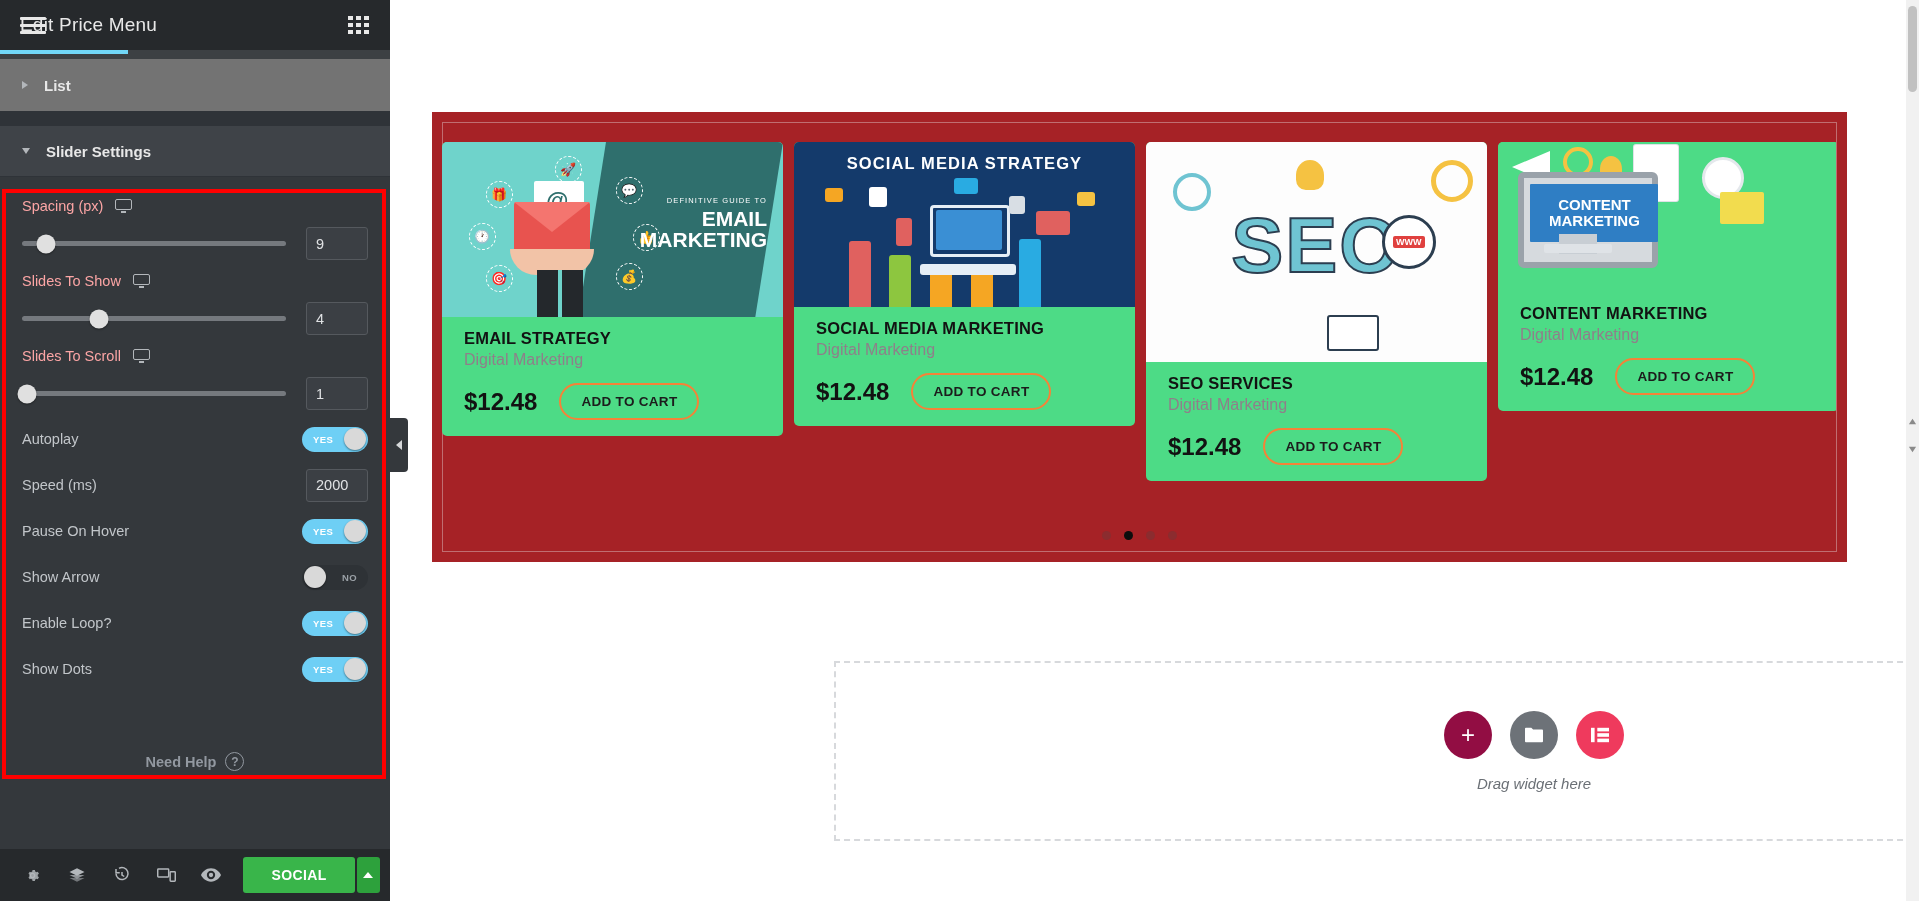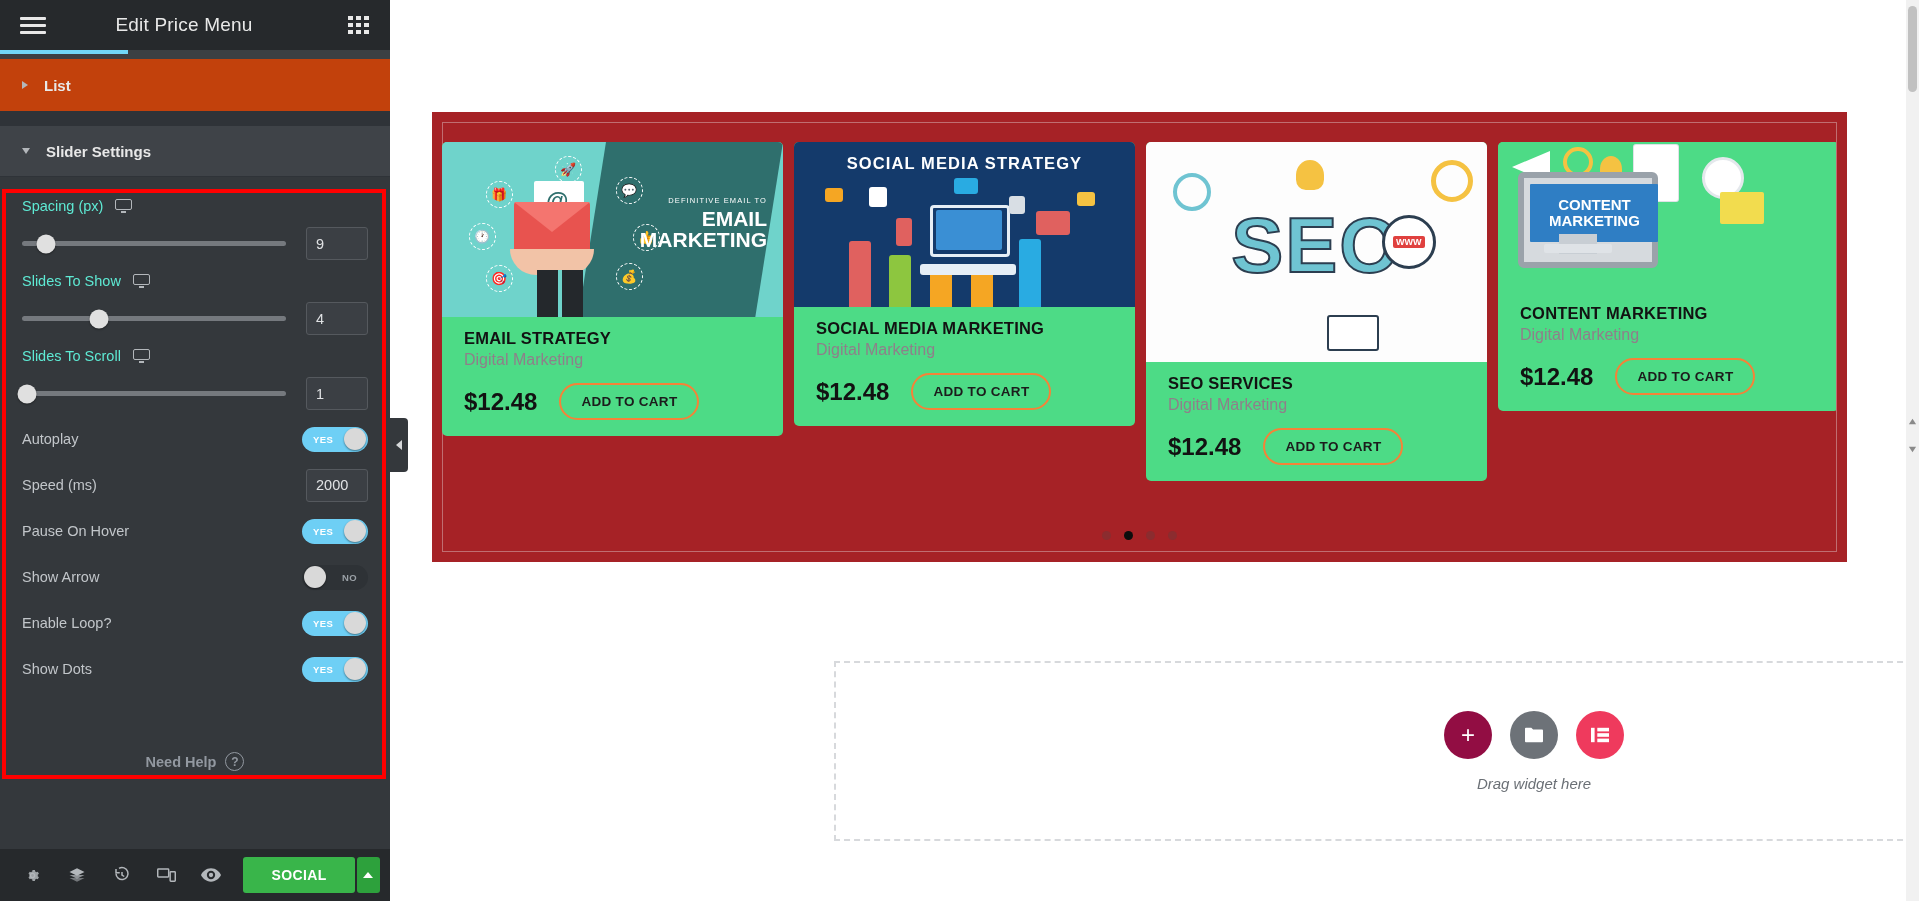--- a/index.html
+++ b/index.html
@@ -27,40 +27,40 @@
     display: flex; align-items: center; justify-content: space-between;
     padding: 0 20px; flex: 0 0 50px;
   }
   .hamburger { width: 26px; cursor: pointer; }
   .hamburger span {
     display: block; height: 3px; background: #e8e8e8;
     border-radius: 1px; margin: 4px 0;
   }
   .panel-title {
     color: #e8e8e8; font-size: 19px; font-weight: 400;
-    letter-spacing: .2px; flex: 1; text-align: center;
+    letter-spacing: .2px; flex: 1; 
     margin-left: -26px;
   }
   .grid-icon {
     width: 22px; display: grid; grid-template-columns: repeat(3,1fr);
     gap: 2.5px; cursor: pointer;
   }
   .grid-icon i { display:block; width:4.5px; height:4.5px; background:#e8e8e8; }
 
   
   .tabbar { height: 9px; background: #3c4043; flex: 0 0 9px; position: relative; }
   .tabbar .active-ind {
     position: absolute; left: 0; top: 0; width: 128px; height: 4px; background: #71d7f7;
   }
 
   .panel-scroll { flex: 1 1 auto; overflow: hidden; position: relative; background: #34383c; }
 
   
   .section-collapsed {
-    background: #c2410c; height: 53px;
+    background: #737373; height: 53px;
     display: flex; align-items: center; padding: 0 22px;
     border-bottom: 1px solid #2f3338;
   }
   .section-collapsed .caret {
     width: 0; height: 0; border-left: 6px solid #b3b7bb;
     border-top: 4.5px solid transparent; border-bottom: 4.5px solid transparent;
     margin-right: 16px;
   }
   .section-collapsed .sec-title { color: #e8e8e8; font-size: 15px; font-weight: bold; }
 
@@ -83,21 +83,21 @@
     width: 0; height: 0; border-top: 6px solid #b3b7bb;
     border-left: 4.5px solid transparent; border-right: 4.5px solid transparent;
     margin-right: 16px;
   }
   .section-open-head .sec-title { color:#e8e8e8; font-size: 15px; font-weight: bold; }
 
   .controls { padding: 14px 22px 10px 22px; }
 
   .ctl { margin-bottom: 6px; }
   .ctl-label-row { display:flex; align-items:center; gap: 12px; height: 30px; }
-  .ctl-label { color: #5eead4; font-size: 14.5px; }
+  .ctl-label { color: #fca5a5; font-size: 14.5px; }
   .device-icon { width: 17px; height: 14px; position: relative; display:inline-block; }
   .device-icon .scr {
     position:absolute; left:0; top:0; width:17px; height:11px;
     border: 1.6px solid #b3b7bb; border-radius: 2px;
   }
   .device-icon .stand {
     position:absolute; left:6px; top:11.5px; width:5px; height:2px; background:#b3b7bb;
   }
 
   .slider-row { display: flex; align-items: center; gap: 20px; margin-top: 6px; }
@@ -629,21 +629,21 @@
               <div class="bub" style="left:56%;top:47%">👍</div>
               <div class="bub" style="left:13%;top:70%">🎯</div>
               <div class="bub" style="left:51%;top:69%">💰</div>
               <div class="env-letter"></div>
               <div class="at">@</div>
               <div class="envelope"></div>
               <div class="env-flap"></div>
               <div class="hands"></div>
               <div class="legs"></div>
               <div class="eml-txt">
-                <span class="small">DEFINITIVE EMAIL TO</span>
+                <span class="small">DEFINITIVE GUIDE TO</span>
                 <span class="big">EMAIL</span>
                 <span class="big">MARKETING</span>
               </div>
             </div>
           </div>
           <div class="body">
             <div class="c-title">EMAIL STRATEGY</div>
             <div class="c-sub">Digital Marketing</div>
             <div class="c-row">
               <div class="c-price">$12.48</div>

